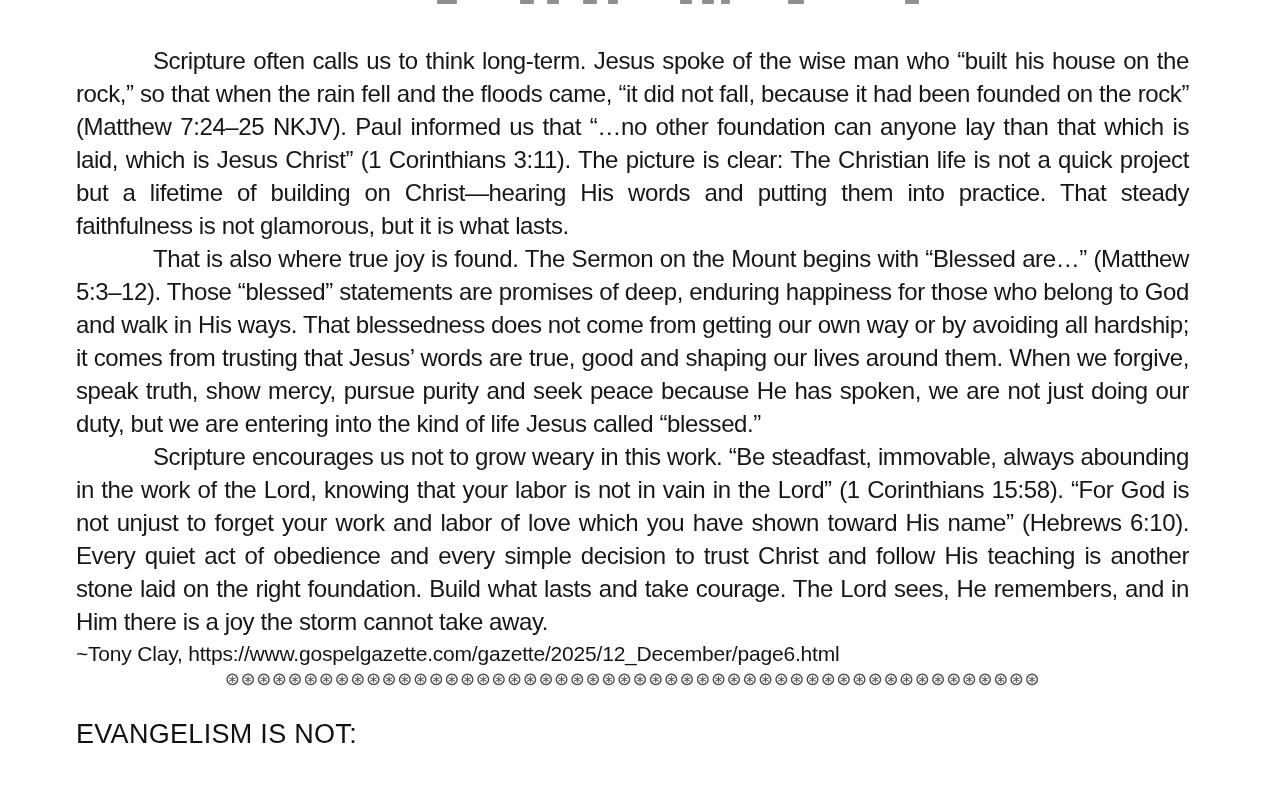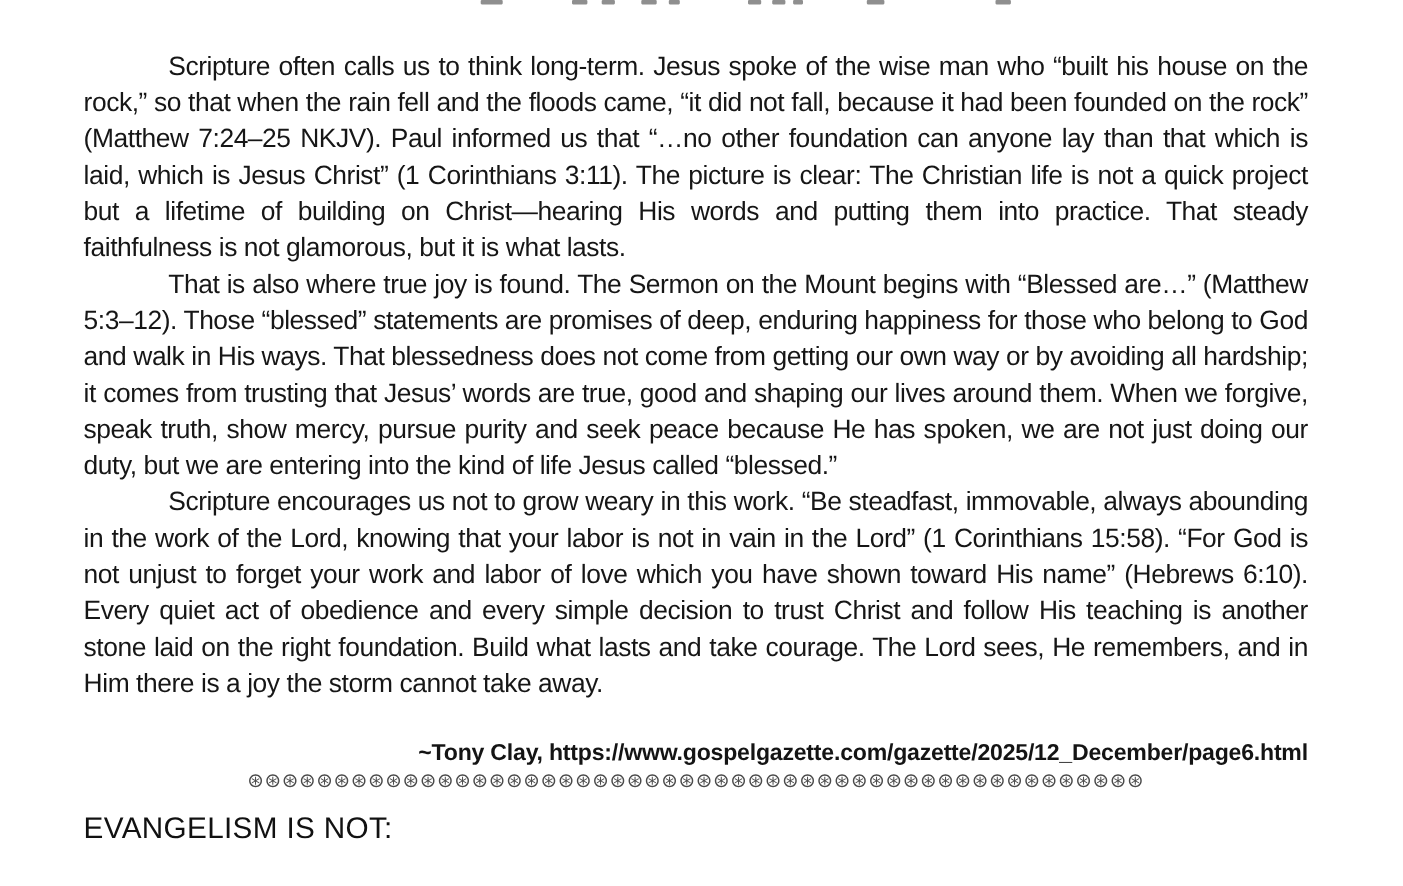--- a/index.html
+++ b/index.html
@@ -38,39 +38,38 @@
   }
   .para {
     margin: 0;
     font-size: 24px;
     line-height: 33px;
     letter-spacing: -0.4px;
     text-align: justify;
     text-indent: 77px;
   }
   .attribution {
-    margin-top: 35px;
-    text-align: right;
+    margin-top: 4px;
+    text-align: left;
     font-size: 21px;
     letter-spacing: -0.2px;
     color: #141414;
-    font-weight: bold;
   }
   .divider {
     margin-top: 2px;
     text-align: center;
     font-family: "DejaVu Sans", sans-serif;
     font-size: 18px;
     letter-spacing: 0.6px;
     color: #4a4a4a;
     white-space: nowrap;
     overflow: hidden;
   }
   .next-heading {
-    margin: 18px 0 0 0;
+    margin: 30px 0 0 0;
     font-size: 27px;
     font-weight: 400;
     letter-spacing: 0.3px;
     color: #111111;
   }
 </style>
 </head>
 <body>
 
 <div class="top-remnant">

